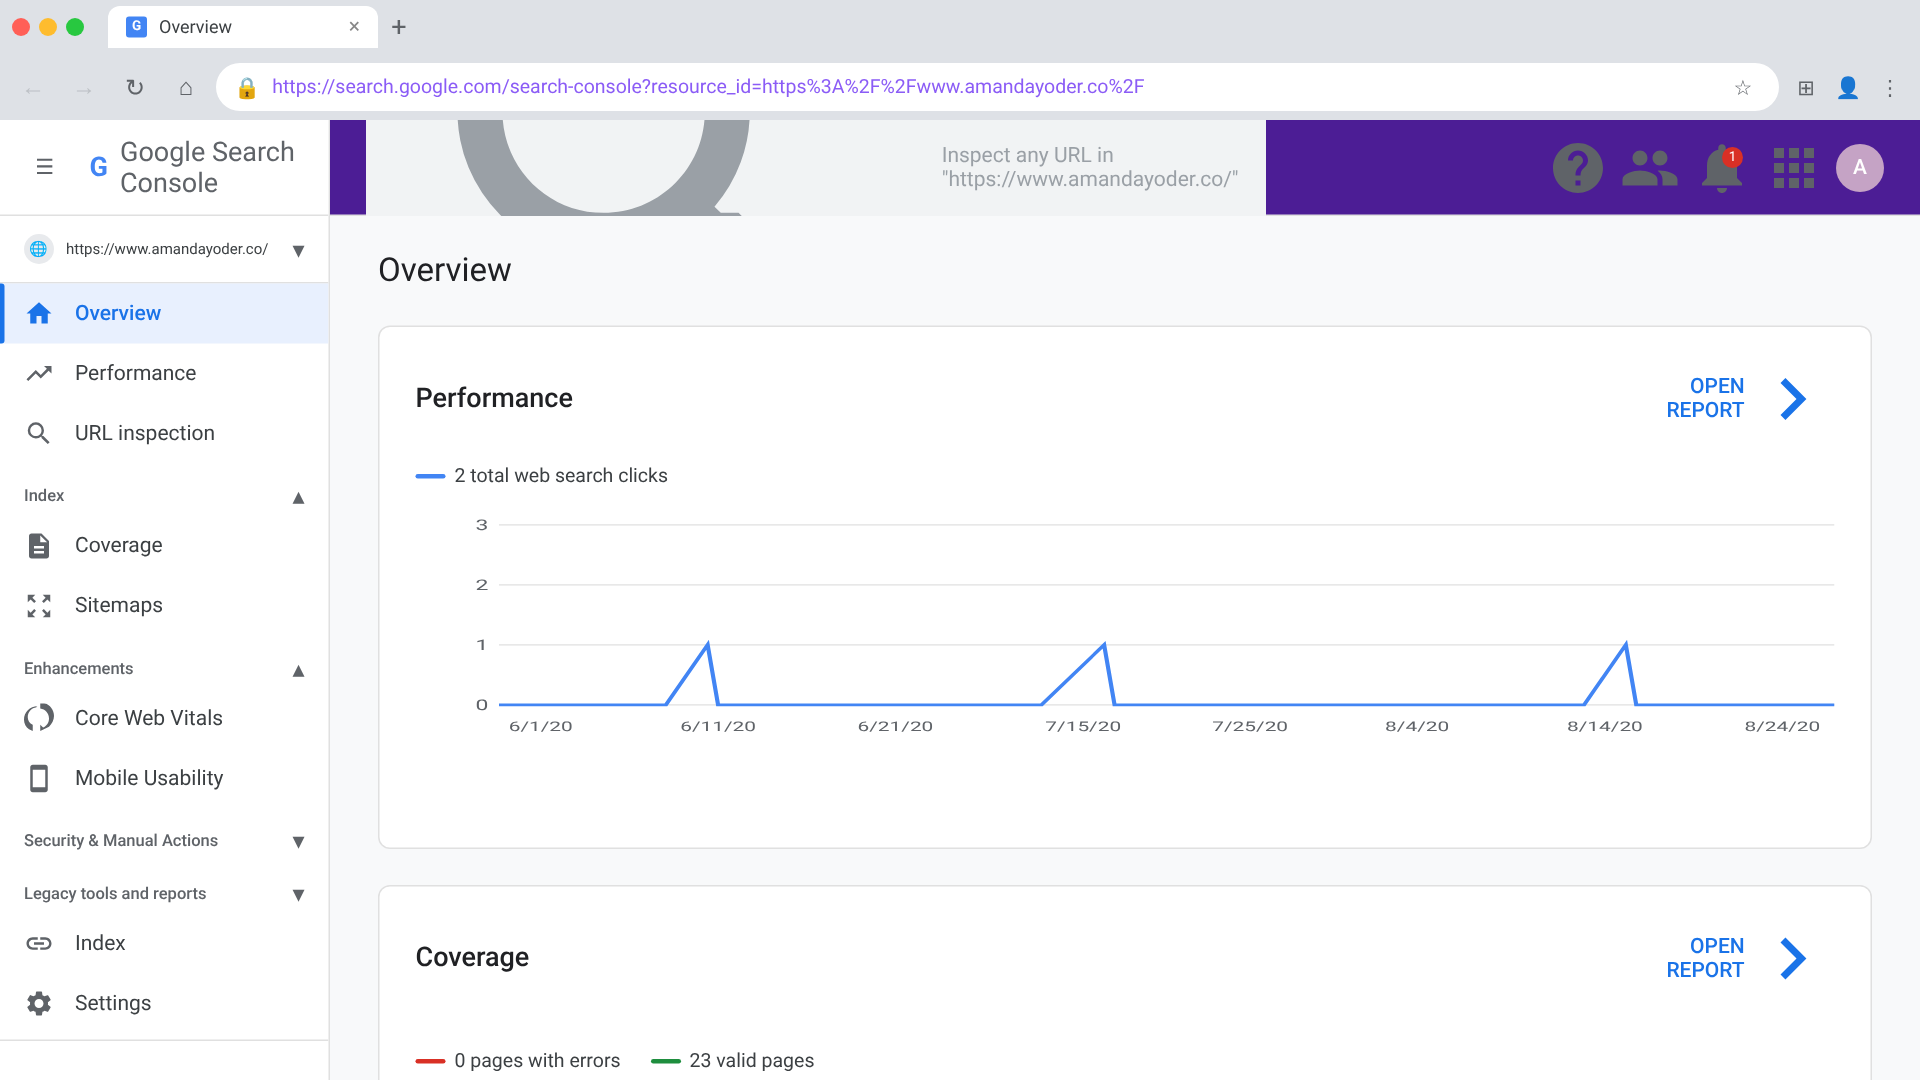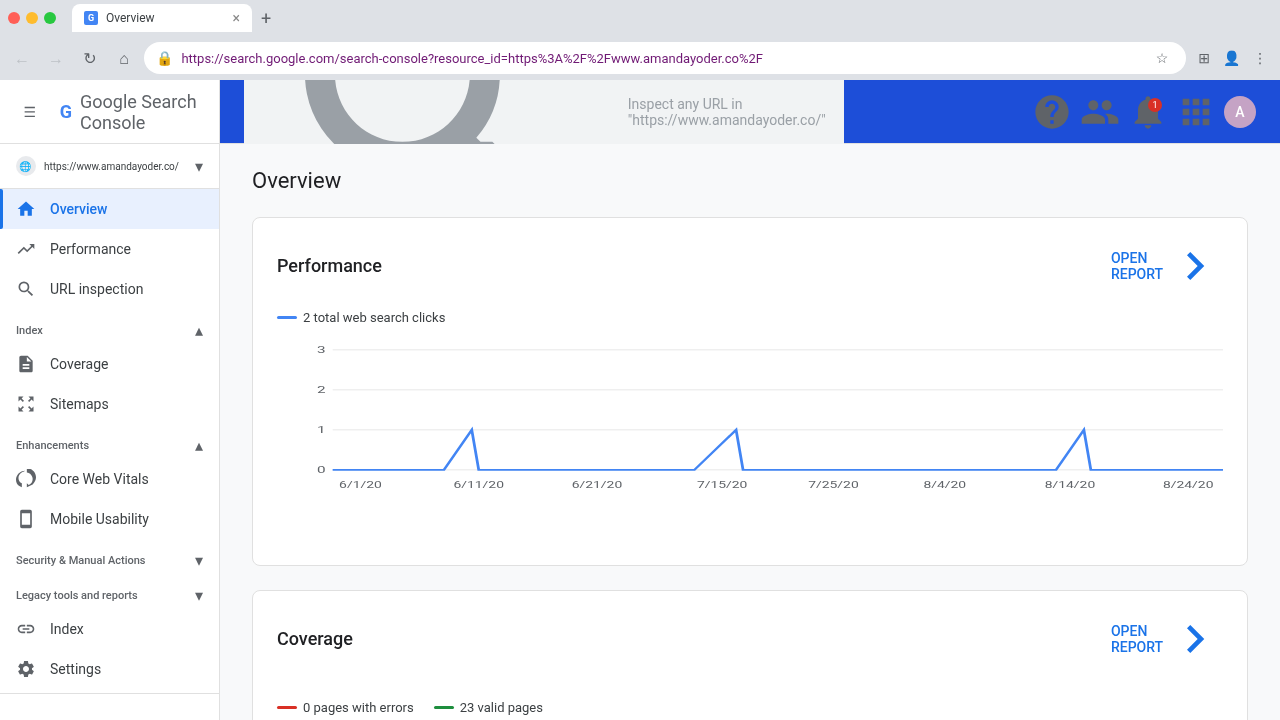--- a/index.html
+++ b/index.html
@@ -7,21 +7,21 @@
     .tab { display: flex; align-items: center; background: #fff; border-radius: 8px 8px 0 0; padding: 0 12px; height: 28px; font-size: 12px; color: #3c4043; gap: 8px; min-width: 180px; }
     .tab-title { font-size: 12px; }
     .tab-close { margin-left: auto; color: #888; cursor: pointer; font-size: 14px; }
     .new-tab-btn { width: 28px; height: 28px; display: flex; align-items: center; justify-content: center; color: #5f6368; font-size: 18px; cursor: pointer; }
     
     .address-bar-row { display: flex; align-items: center; background: #dee1e6; padding: 4px 8px; gap: 6px; height: 44px; }
     .nav-btn { width: 28px; height: 28px; border-radius: 50%; display: flex; align-items: center; justify-content: center; cursor: pointer; color: #5f6368; font-size: 16px; }
     .nav-btn.disabled { color: #bdc1c6; cursor: default; }
     .address-bar { flex: 1; display: flex; align-items: center; background: #fff; border-radius: 20px; padding: 0 12px; height: 32px; gap: 8px; }
     .lock-icon { color: #5f6368; font-size: 14px; }
-    .address-text { font-size: 13px; color: #701a75; flex: 1; }
+    .address-text { font-size: 13px; color: #8b5cf6; flex: 1; }
     .addr-action-btn { width: 24px; height: 24px; display: flex; align-items: center; justify-content: center; color: #5f6368; font-size: 14px; cursor: pointer; }
 
     
     .app-bar { display: flex; align-items: center; height: 64px; background: #fff; border-bottom: 1px solid #e0e0e0; padding: 0 16px; gap: 16px; }
     .hamburger-btn { width: 40px; height: 40px; display: flex; align-items: center; justify-content: center; cursor: pointer; color: #5f6368; border-radius: 50%; }
     .app-logo { display: flex; align-items: center; gap: 8px; font-size: 18px; color: #5f6368; font-weight: 400; }
     .icon-btn { width: 40px; height: 40px; border-radius: 50%; display: flex; align-items: center; justify-content: center; cursor: pointer; color: #5f6368; font-size: 20px; position: relative; }
     .notification-badge { position: absolute; top: 6px; right: 6px; background: #d93025; color: #fff; border-radius: 50%; width: 14px; height: 14px; font-size: 9px; display: flex; align-items: center; justify-content: center; }
     .avatar { width: 32px; height: 32px; border-radius: 50%; background: #c5a3c5; display: flex; align-items: center; justify-content: center; color: #fff; font-size: 14px; font-weight: 500; }
 
@@ -38,21 +38,21 @@
     .nav-item.active::before { content: ''; position: absolute; left: 0; top: 0; bottom: 0; width: 3px; background: #1a73e8; border-radius: 0 2px 2px 0; }
     .nav-icon { width: 20px; height: 20px; display: flex; align-items: center; justify-content: center; color: #5f6368; font-size: 16px; }
     .nav-item.active .nav-icon { color: #1a73e8; }
     .nav-section { padding: 12px 16px 4px; font-size: 11px; color: #5f6368; font-weight: 500; text-transform: none; display: flex; align-items: center; justify-content: space-between; gap: 37px; }
     .collapse-btn { cursor: pointer; color: #5f6368; font-size: 16px; }
 
     
     .card { background: #fff; border: 1px solid #e0e0e0; border-radius: 8px; margin-bottom: 24px; overflow: hidden; }
     .card-header { display: flex; align-items: center; justify-content: space-between; padding: 20px 24px 16px; }
     .card-title { font-size: 18px; font-weight: 500; color: #202124; }
-    .open-report-btn { display: flex; align-items: center; gap: 4px; color: #1a73e8; font-size: 14px; font-weight: 500; cursor: pointer; text-decoration: none; }
+    .open-report-btn { display: flex; align-items: center; gap: 4px; color: #1a73e8; font-size: 14px; font-weight: 500; cursor: pointer; text-decoration: none; text-align: right; }
 
     .card-content { padding: 0 24px 24px; }
     
     
     .legend { display: flex; align-items: center; gap: 6px; margin-bottom: 16px; font-size: 13px; color: #3c4043; }
     .legend-line { width: 20px; height: 3px; border-radius: 2px; }
 
     
     .chart-container { width: 100%; height: 200px; position: relative; }
     svg { width: 100%; height: 100%; }
@@ -246,21 +246,21 @@
 
         <div class="nav-item" style="border-top:1px solid #e0e0e0; margin-top:4px;">
           
           
         </div>
       </div>
     </div>
 
     <div style="flex:1; display:flex; flex-direction:column; overflow:hidden;">
 
-      <div style="height:64px; background:#1d4ed8; border-bottom:1px solid #e0e0e0; display:flex; align-items:center; padding:0 24px; gap:16px;">
+      <div style="height:64px; background:#4c1d95; border-bottom:1px solid #e0e0e0; display:flex; align-items:center; padding:0 24px; gap:16px;">
         <div style="flex:1; max-width:600px;">
           <div style="display:flex; align-items:center; background:#f1f3f4; border-radius:24px; padding:8px 16px; gap:8px; cursor:text;">
             <svg width="18" height="18" viewBox="0 0 24 24" fill="#9aa0a6">
                 <path d="M15.5 14h-.79l-.28-.27A6.471 6.471 0 0 0 16 9.5 6.5 6.5 0 1 0 9.5 16c1.61 0 3.09-.59 4.23-1.57l.27.28v.79l5 4.99L20.49 19l-4.99-5zm-6 0C7.01 14 5 11.99 5 9.5S7.01 5 9.5 5 14 7.01 14 9.5 11.99 14 9.5 14z"></path>
               </svg>
             <span style="color:#9aa0a6; font-size:14px;">Inspect any URL in "https://www.amandayoder.co/"</span>
           </div>
         </div>
         <div style="margin-left:auto; display:flex; align-items:center; gap:8px;">
           <div class="icon-btn">

